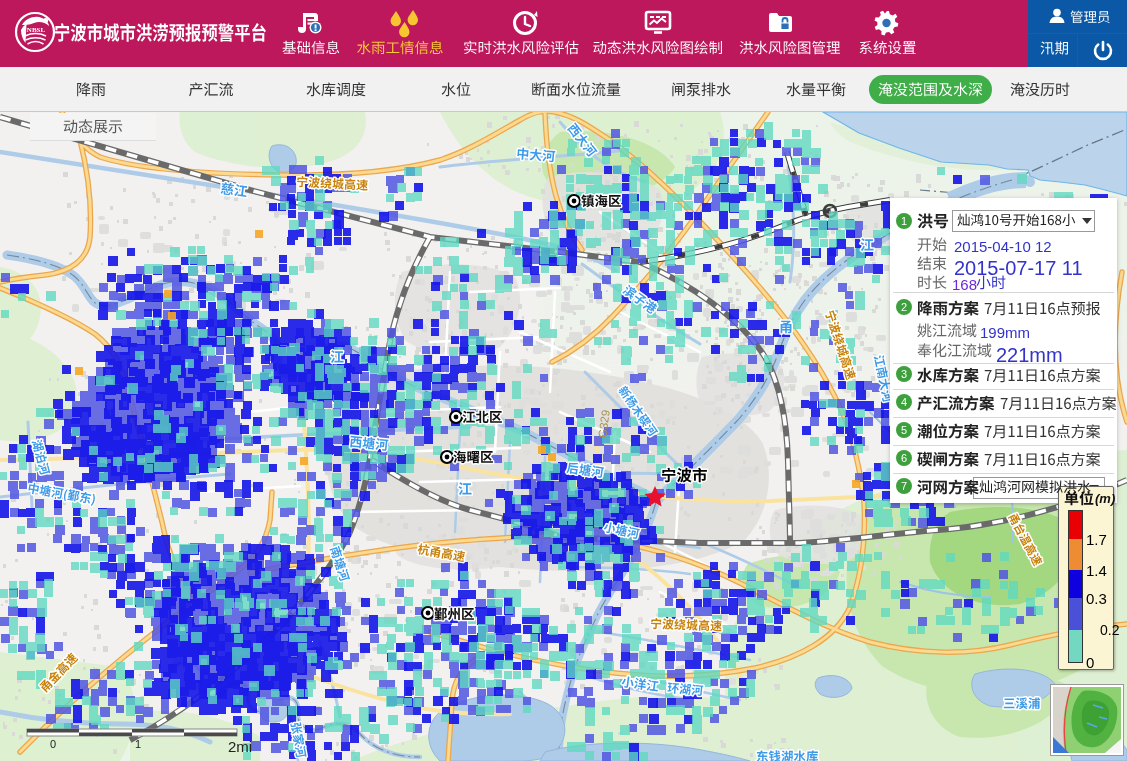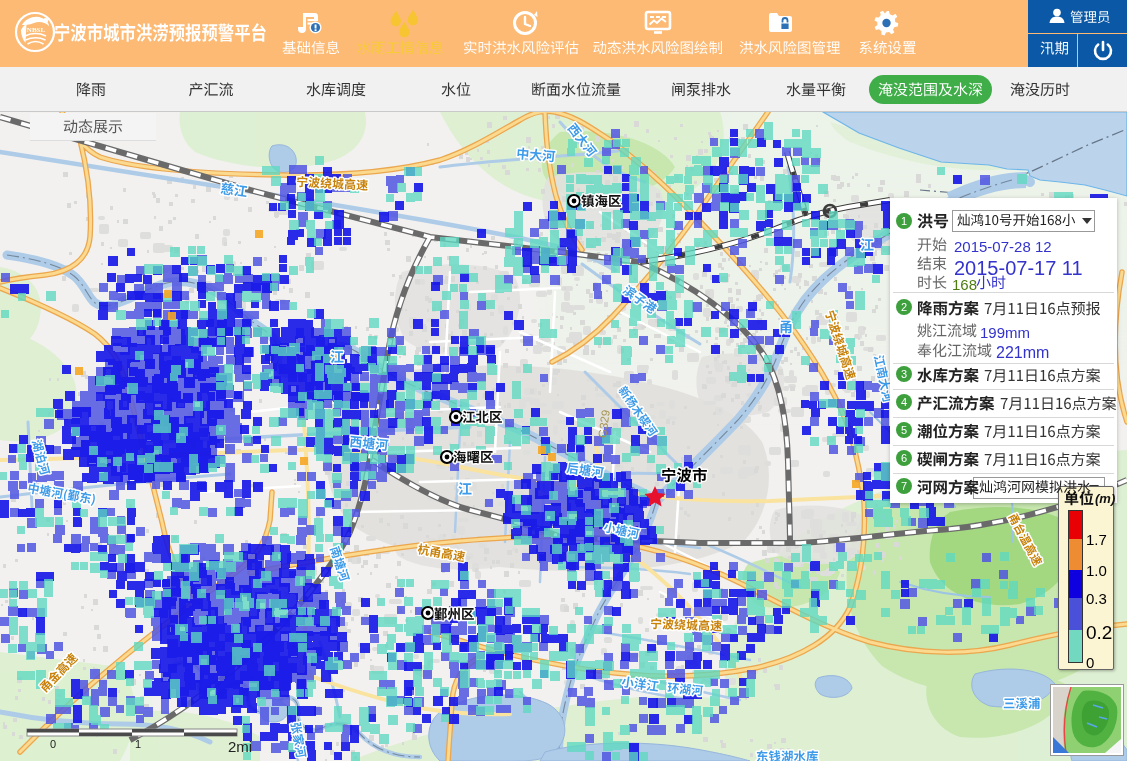--- a/index.html
+++ b/index.html
@@ -724,21 +724,21 @@
       <use href="#b901F" x="3000"></use>
     </g>
     <g transform="translate(1008 516) rotate(62) scale(0.0115 0.0115)" fill="#C8820A" stroke="#ffffff" stroke-width="261" stroke-linejoin="round" paint-order="stroke">
       <use href="#b752C" x="0"></use>
       <use href="#b53F0" x="1000"></use>
       <use href="#b6E29" x="2000"></use>
       <use href="#b9AD8" x="3000"></use>
       <use href="#b901F" x="4000"></use>
     </g>
   </svg>
-<div style="position:absolute;left:0;top:0;width:1127px;height:67px;background:#fdba74">
+<div style="position:absolute;left:0;top:0;width:1127px;height:67px;background:#be185d">
   <svg width="44" height="44" style="position:absolute;left:13px;top:10px" viewBox="0 0 44 44">
     <circle cx="22" cy="22" r="19" fill="none" stroke="#fff" stroke-width="2.2"></circle>
     <path d="M9 15 C13 8 22 5 29 8 C33 10 36 13 36 16 C32 12 26 11 21 13 C16 15 12 15 9 15 Z" fill="#fff"></path>
     <circle cx="32.5" cy="10.5" r="2.6" fill="#fff"></circle>
     <path d="M8 20 C9.5 17 11.5 15 13.5 14 L12.5 33 C10 30 8 25 8 20 Z" fill="#fff"></path>
     <g stroke="#fff" stroke-width="1.5" fill="none">
       <path d="M12 26 C18.5 23 26.5 23 33 26"></path>
       <path d="M12.5 30 C19 27 26 27 32.5 30"></path>
       <path d="M14.5 34 C19.5 31 25.5 31 30.5 34"></path>
     </g>
@@ -799,42 +799,42 @@
 <div style="position:absolute;left:896px;top:394px;width:16px;height:16px;border-radius:8px;background:#3da03d;color:#fff;font-size:11px;line-height:16px;text-align:center;z-index:31">4</div>
 <div style="position:absolute;left:896px;top:422px;width:16px;height:16px;border-radius:8px;background:#3da03d;color:#fff;font-size:11px;line-height:16px;text-align:center;z-index:31">5</div>
 <div style="position:absolute;left:896px;top:450px;width:16px;height:16px;border-radius:8px;background:#3da03d;color:#fff;font-size:11px;line-height:16px;text-align:center;z-index:31">6</div>
 <div style="position:absolute;left:896px;top:478px;width:16px;height:16px;border-radius:8px;background:#3da03d;color:#fff;font-size:11px;line-height:16px;text-align:center;z-index:31">7</div>
 <div style="position:absolute;left:893px;top:292px;width:221px;height:1px;background:#d8d8d8;z-index:31"></div>
 <div style="position:absolute;left:893px;top:363px;width:221px;height:1px;background:#d8d8d8;z-index:31"></div>
 <div style="position:absolute;left:893px;top:389px;width:221px;height:1px;background:#d8d8d8;z-index:31"></div>
 <div style="position:absolute;left:893px;top:417px;width:221px;height:1px;background:#d8d8d8;z-index:31"></div>
 <div style="position:absolute;left:893px;top:445px;width:221px;height:1px;background:#d8d8d8;z-index:31"></div>
 <div style="position:absolute;left:893px;top:473px;width:221px;height:1px;background:#d8d8d8;z-index:31"></div>
-<div style="position:absolute;left:954px;top:238px;font-size:15px;color:#3333cc;z-index:31">2015-07-28 12</div>
+<div style="position:absolute;left:954px;top:238px;font-size:15px;color:#3333cc;z-index:31">2015-04-10 12</div>
 <div style="position:absolute;left:954px;top:257px;font-size:20px;color:#3333cc;z-index:31">2015-07-17 11</div>
-<div style="position:absolute;left:952px;top:276px;font-size:15px;color:#4d7c0f;z-index:31">168</div>
+<div style="position:absolute;left:952px;top:276px;font-size:15px;color:#6d28d9;z-index:31">168</div>
 <div style="position:absolute;left:980px;top:324px;font-size:15px;color:#3333cc;z-index:31">199mm</div>
-<div style="position:absolute;left:996px;top:344px;font-size:16px;color:#3333cc;z-index:31">221mm</div>
+<div style="position:absolute;left:996px;top:344px;font-size:20px;color:#3333cc;z-index:31">221mm</div>
 <div style="position:absolute;left:952px;top:210px;width:143px;height:22px;background:#fff;border:1px solid #999;z-index:30"></div>
 <div style="position:absolute;left:1082px;top:218px;width:0;height:0;border-left:5px solid transparent;border-right:5px solid transparent;border-top:6px solid #333;z-index:32"></div>
 <div style="position:absolute;left:973px;top:477px;width:132px;height:22px;background:#fff;border:1px solid #999;z-index:30"></div>
 <div style="position:absolute;left:1089px;top:485px;width:0;height:0;border-left:5px solid transparent;border-right:5px solid transparent;border-top:6px solid #333;z-index:32"></div>
 <div style="position:absolute;left:1058px;top:486px;width:56px;height:184px;background:#fcf5d3;border:1px solid #666;border-radius:2px;box-shadow:1px 1px 3px rgba(0,0,0,.3);z-index:40">
     <div style="position:absolute;left:36px;top:4px;font-size:13px;font-style:italic;color:#111;font-weight:bold">(m)</div>
     <div style="position:absolute;left:10px;top:24px;width:13px;height:151px;outline:1px solid #333">
       <div style="position:absolute;left:0;top:0px;width:13px;height:28px;background:#e80005"></div>
       <div style="position:absolute;left:0;top:28px;width:13px;height:31px;background:#ee8c33"></div>
       <div style="position:absolute;left:0;top:59px;width:13px;height:28px;background:#0f00e0"></div>
       <div style="position:absolute;left:0;top:87px;width:13px;height:32px;background:#4a50d8"></div>
       <div style="position:absolute;left:0;top:119px;width:13px;height:32px;background:#72d8c0"></div>
     </div>
     <div style="position:absolute;left:27px;top:44px;font-size:15px;color:#000">1.7</div>
-    <div style="position:absolute;left:27px;top:75px;font-size:15px;color:#000">1.0</div>
+    <div style="position:absolute;left:27px;top:75px;font-size:15px;color:#000">1.4</div>
     <div style="position:absolute;left:27px;top:103px;font-size:15px;color:#000">0.3</div>
-    <div style="position:absolute;left:27px;top:135px;font-size:19px;color:#000">0.2</div>
+    <div style="position:absolute;left:41px;top:135px;font-size:14px;color:#000">0.2</div>
     <div style="position:absolute;left:27px;top:167px;font-size:15px;color:#000">0</div>
   </div>
 <div style="position:absolute;left:1051px;top:685px;width:72px;height:70px;border:2px solid #fff;outline:1px solid #999;z-index:40;background:#d8d4cc"><svg width="68" height="66" viewBox="0 0 68 66">
       <rect width="68" height="66" fill="#d8d4cc"></rect>
       <path d="M18 0 L68 0 L68 66 L12 66 C8 44 10 20 18 0 Z" fill="#8fd172"></path>
       <path d="M30 4 C46 2 60 8 64 20 C66 34 60 50 48 58 C36 64 24 58 20 46 C16 30 20 12 30 4 Z" fill="#51b241"></path>
       <path d="M36 14 C46 12 54 16 56 24 C57 34 52 44 44 48 C36 50 30 44 29 34 C28 24 30 17 36 14 Z" fill="#3da233"></path>
       <path d="M18 0 C11 22 10 45 13 66" fill="none" stroke="#e84545" stroke-width="1.3"></path>
       <path d="M40 18 L50 21 M34 36 L44 40 M46 30 L54 32" stroke="#58a8e8" stroke-width="1.8"></path>
       <path d="M0 50 L16 66 L0 66 Z" fill="#3a78d8"></path>

